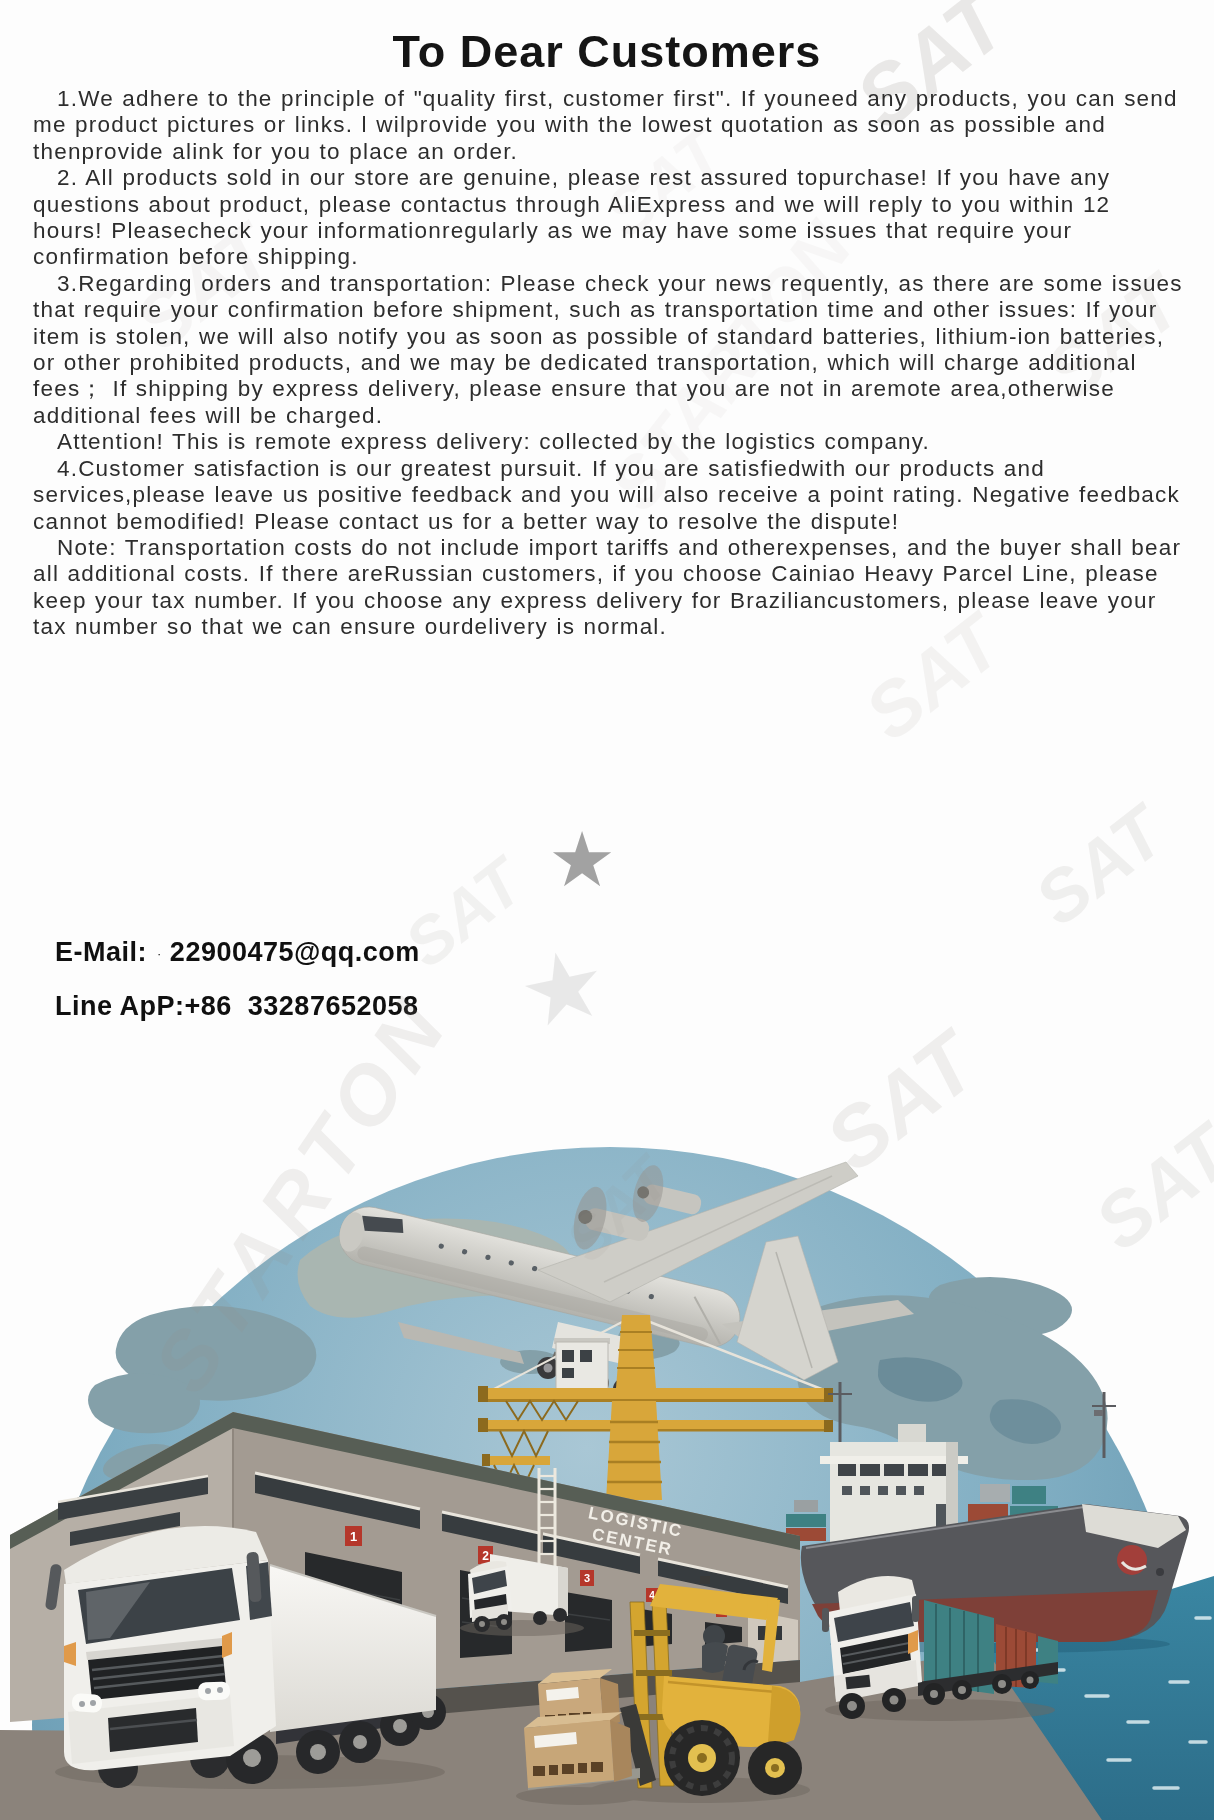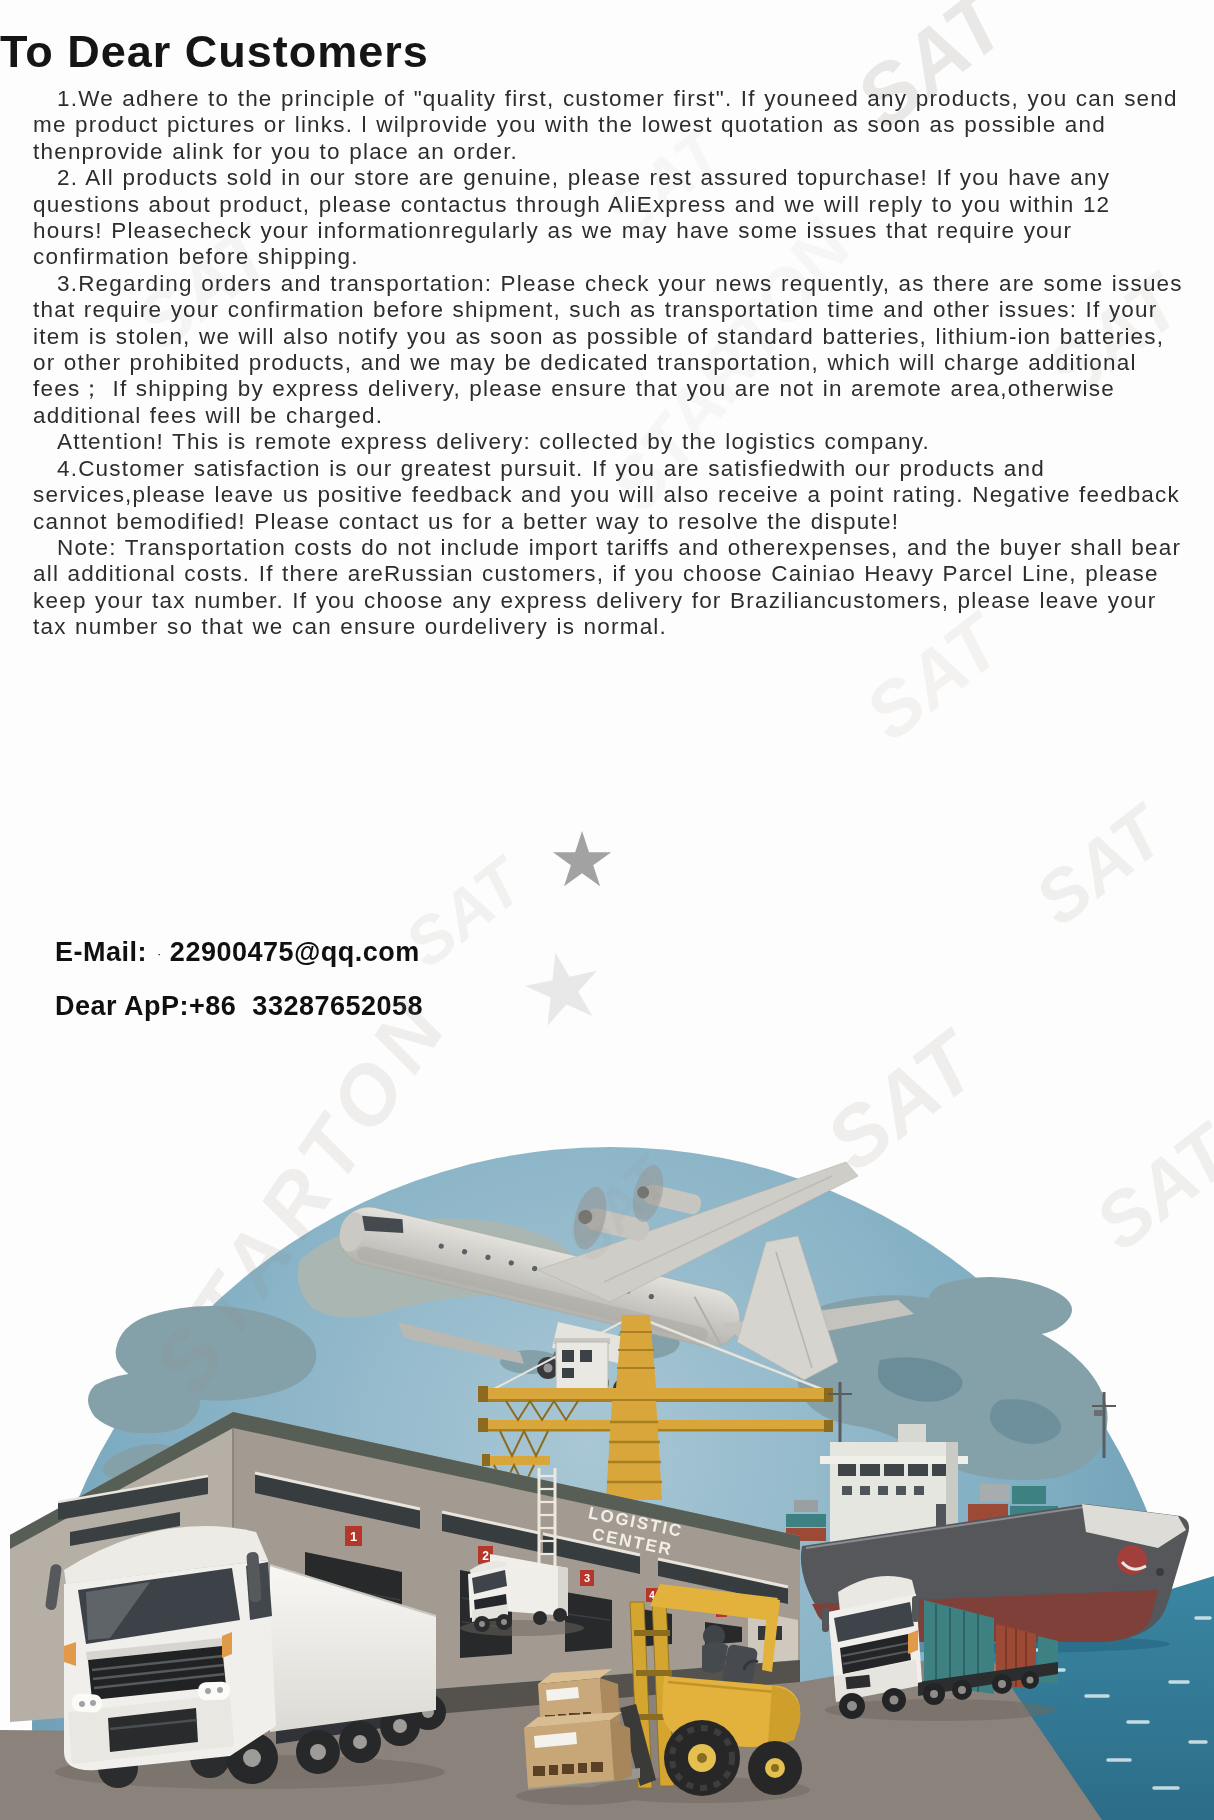--- a/index.html
+++ b/index.html
@@ -5,21 +5,21 @@
   html,body{margin:0;padding:0;background:#ffffff;}
   .page{position:relative;width:1214px;height:1820px;background:#fdfdfd;overflow:hidden;
         font-family:"Liberation Sans",sans-serif;}
   
   .wm{position:absolute;font-weight:bold;font-style:italic;color:#948d86;
       pointer-events:none;white-space:nowrap;line-height:1;}
   .wm-low{z-index:1;}
   .wm-high{z-index:6;}
   .wm-star{font-style:normal;font-family:"DejaVu Sans",sans-serif;}
   
-  .title{position:absolute;top:26px;left:0;width:100%;margin:0;
+  .title{position:absolute;top:26px;left:0;width:100%;margin:0;text-align:center;
          font-size:45px;font-weight:700;letter-spacing:1px;color:#151515;z-index:2;}
   
   .bodytext{position:absolute;top:86px;left:33px;width:1152px;z-index:2;
             font-size:22.5px;line-height:26.4px;letter-spacing:1.2px;word-spacing:1px;
             color:#2d2d2d;}
   .bodytext p{margin:0;text-indent:24px;}
   
   .contact{position:absolute;left:55px;z-index:2;font-weight:700;color:#101010;
            font-size:27px;letter-spacing:.5px;white-space:nowrap;margin-top:40px;}
   .contact .sep{font-size:13px;vertical-align:middle;padding:0 8px 0 10px;font-weight:400;}
@@ -64,21 +64,21 @@
     <p>3.Regarding orders and transportation: Please check your news requently, as there are some issues that require your confirmation before shipment, such as transportation time and other issues: If your item is stolen, we will also notify you as soon as possible of standard batteries, lithium-ion batteries, or other prohibited products, and we may be dedicated transportation, which will charge additional fees； If shipping by express delivery, please ensure that you are not in aremote area,otherwise additional fees will be charged.</p>
     <p>Attention! This is remote express delivery: collected by the logistics company.</p>
     <p>4.Customer satisfaction is our greatest pursuit. If you are satisfiedwith our products and services,please leave us positive feedback and you will also receive a point rating. Negative feedback cannot bemodified! Please contact us for a better way to resolve the dispute!</p>
     <p>Note: Transportation costs do not include import tariffs and otherexpenses, and the buyer shall bear all additional costs. If there areRussian customers, if you choose Cainiao Heavy Parcel Line, please keep your tax number. If you choose any express delivery for Braziliancustomers, please leave your tax number so that we can ensure ourdelivery is normal.</p>
   </div>
 
   <div class="contact" id="email-line">
     <span>E-Mail:</span><span class="sep">·</span><span class="val">22900475@qq.com</span>
   </div>
   <div class="contact" id="whatsapp-line">
-    <span class="lbl-light">Dear ApP:+86</span>&nbsp;
+    <span class="lbl-light">Line ApP:+86</span>&nbsp;
     <span class="val">33287652058</span>
   </div>
 
   <svg class="illus" viewBox="0 0 1214 850">
     <defs>
       <radialGradient id="gGlobe" cx="48%" cy="26%" r="88%">
         <stop offset="0%" style="stop-color:var(--globe_light,#a9c7d5)"></stop>
         <stop offset="45%" stop-color="#7fadc2"></stop>
         <stop offset="100%" style="stop-color:var(--globe_deep,#4a829e)"></stop>
       </radialGradient>

